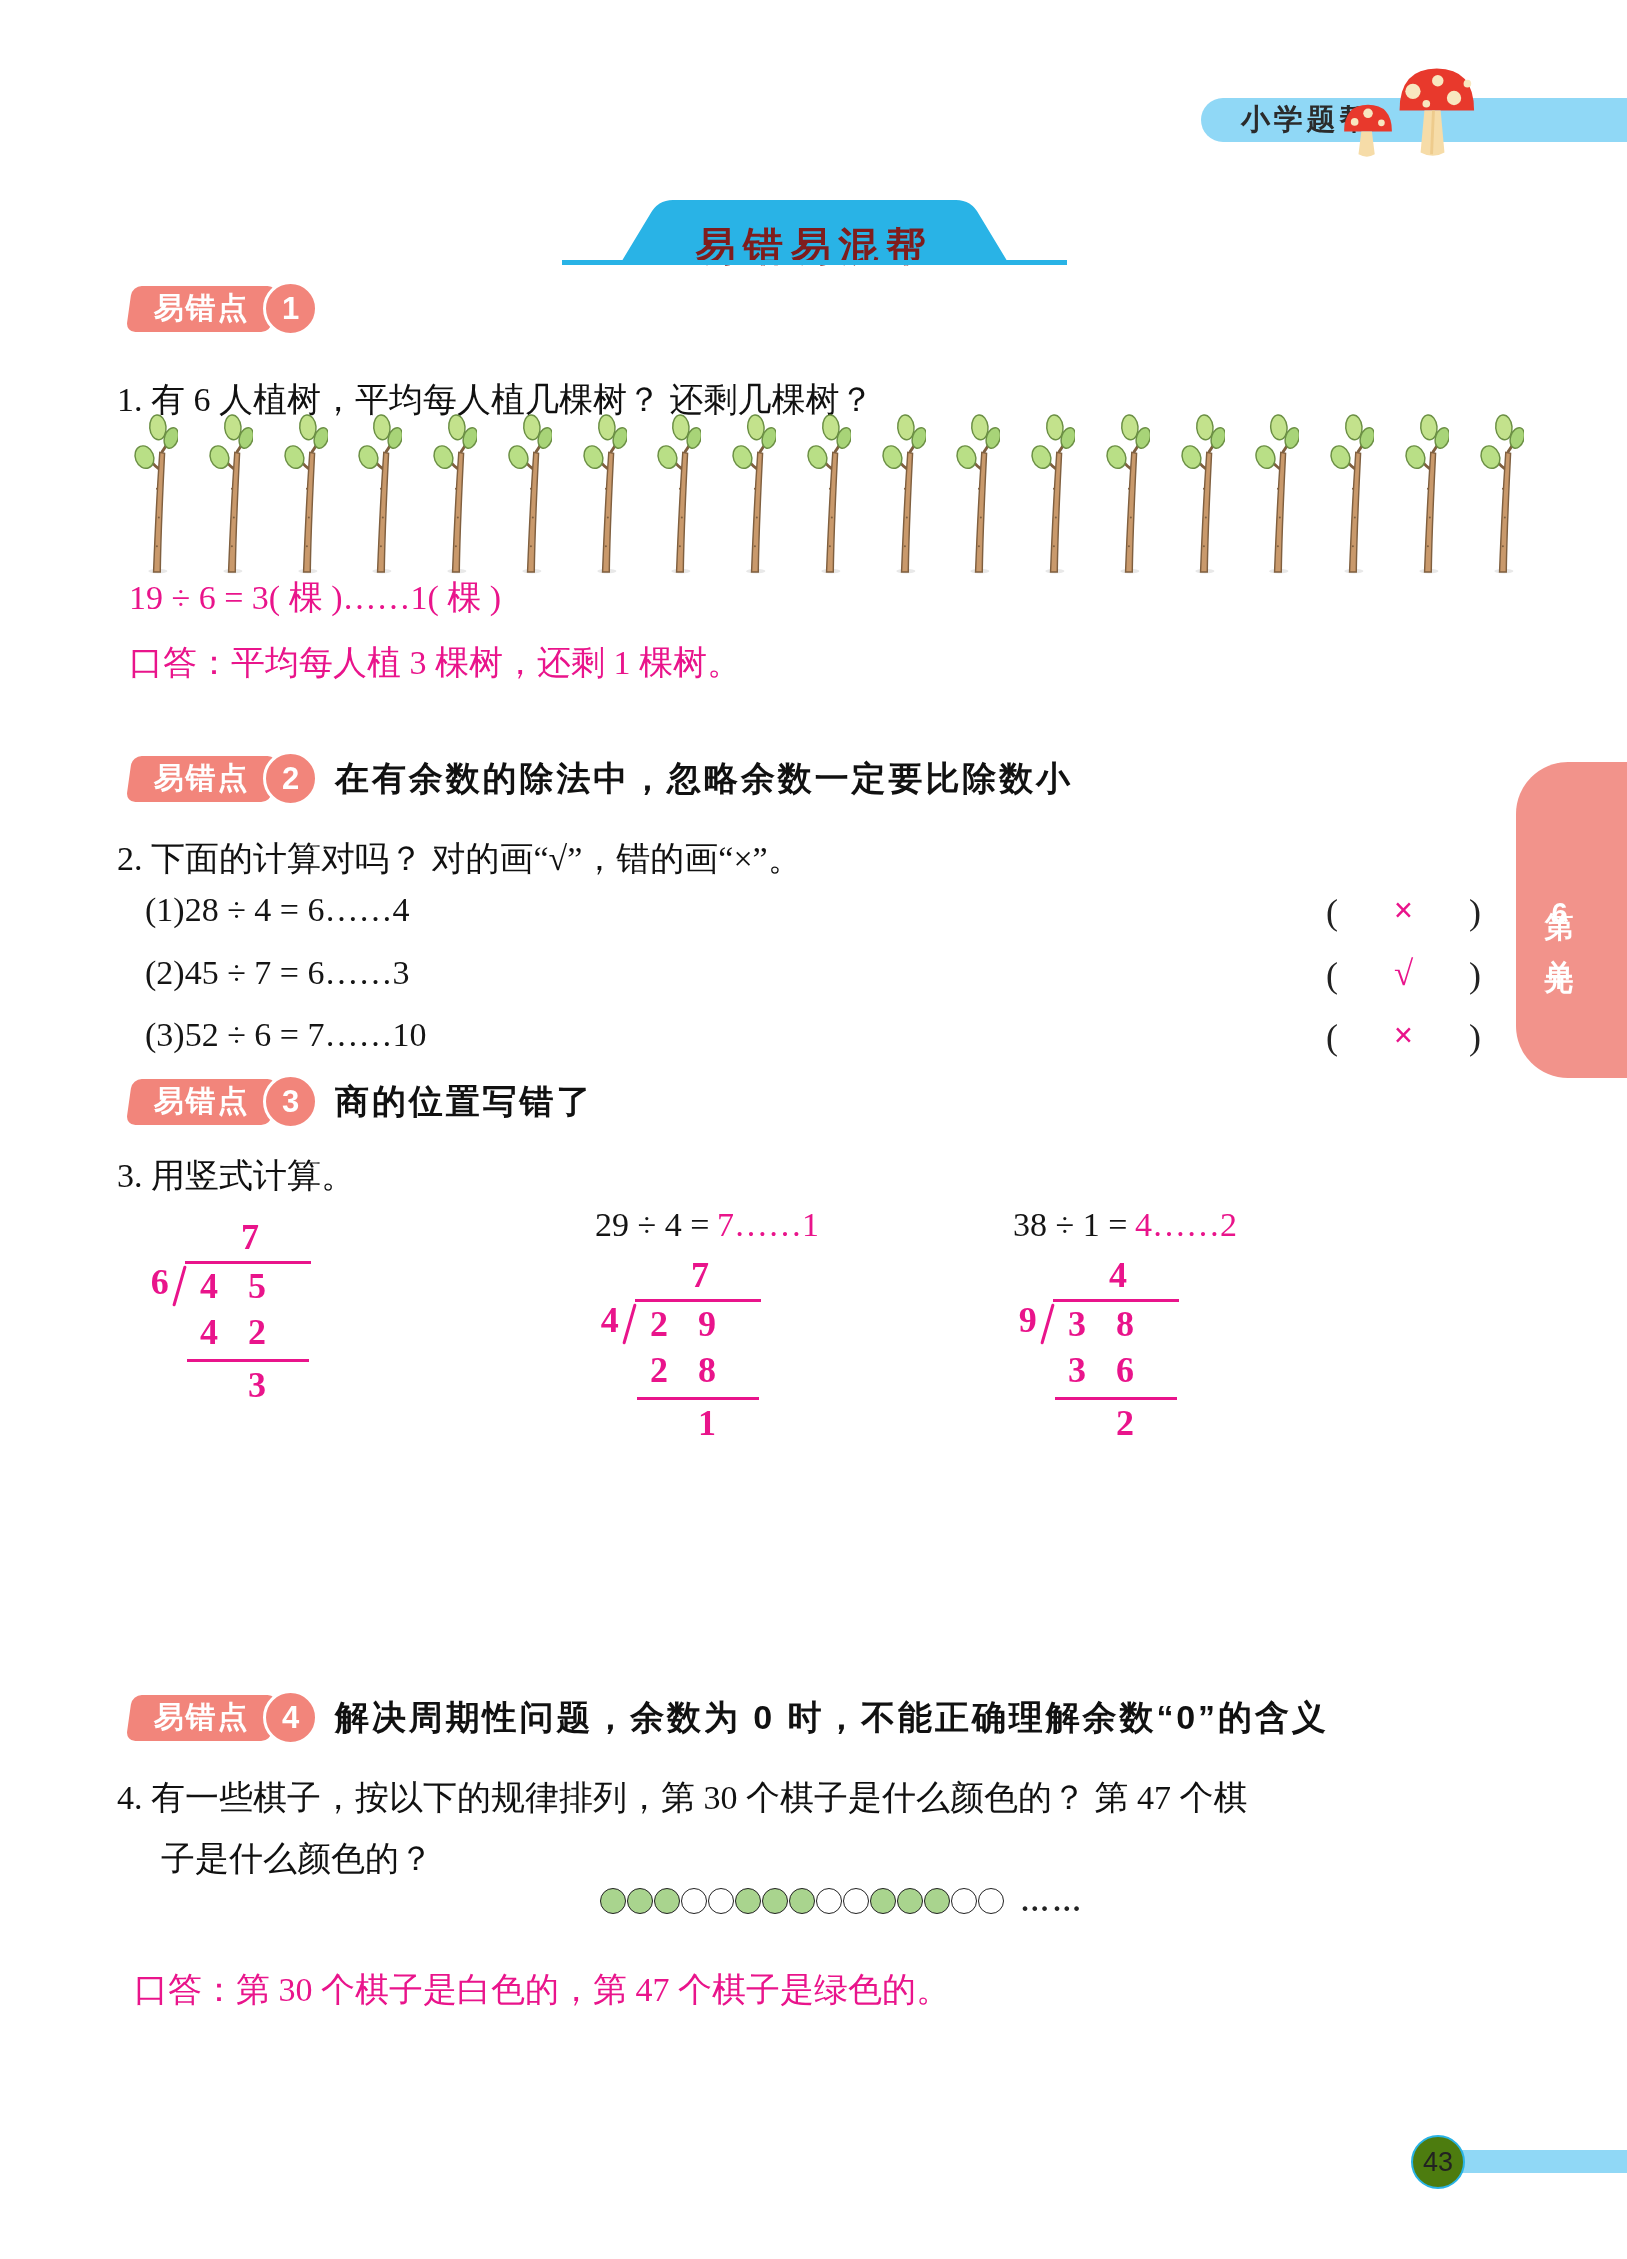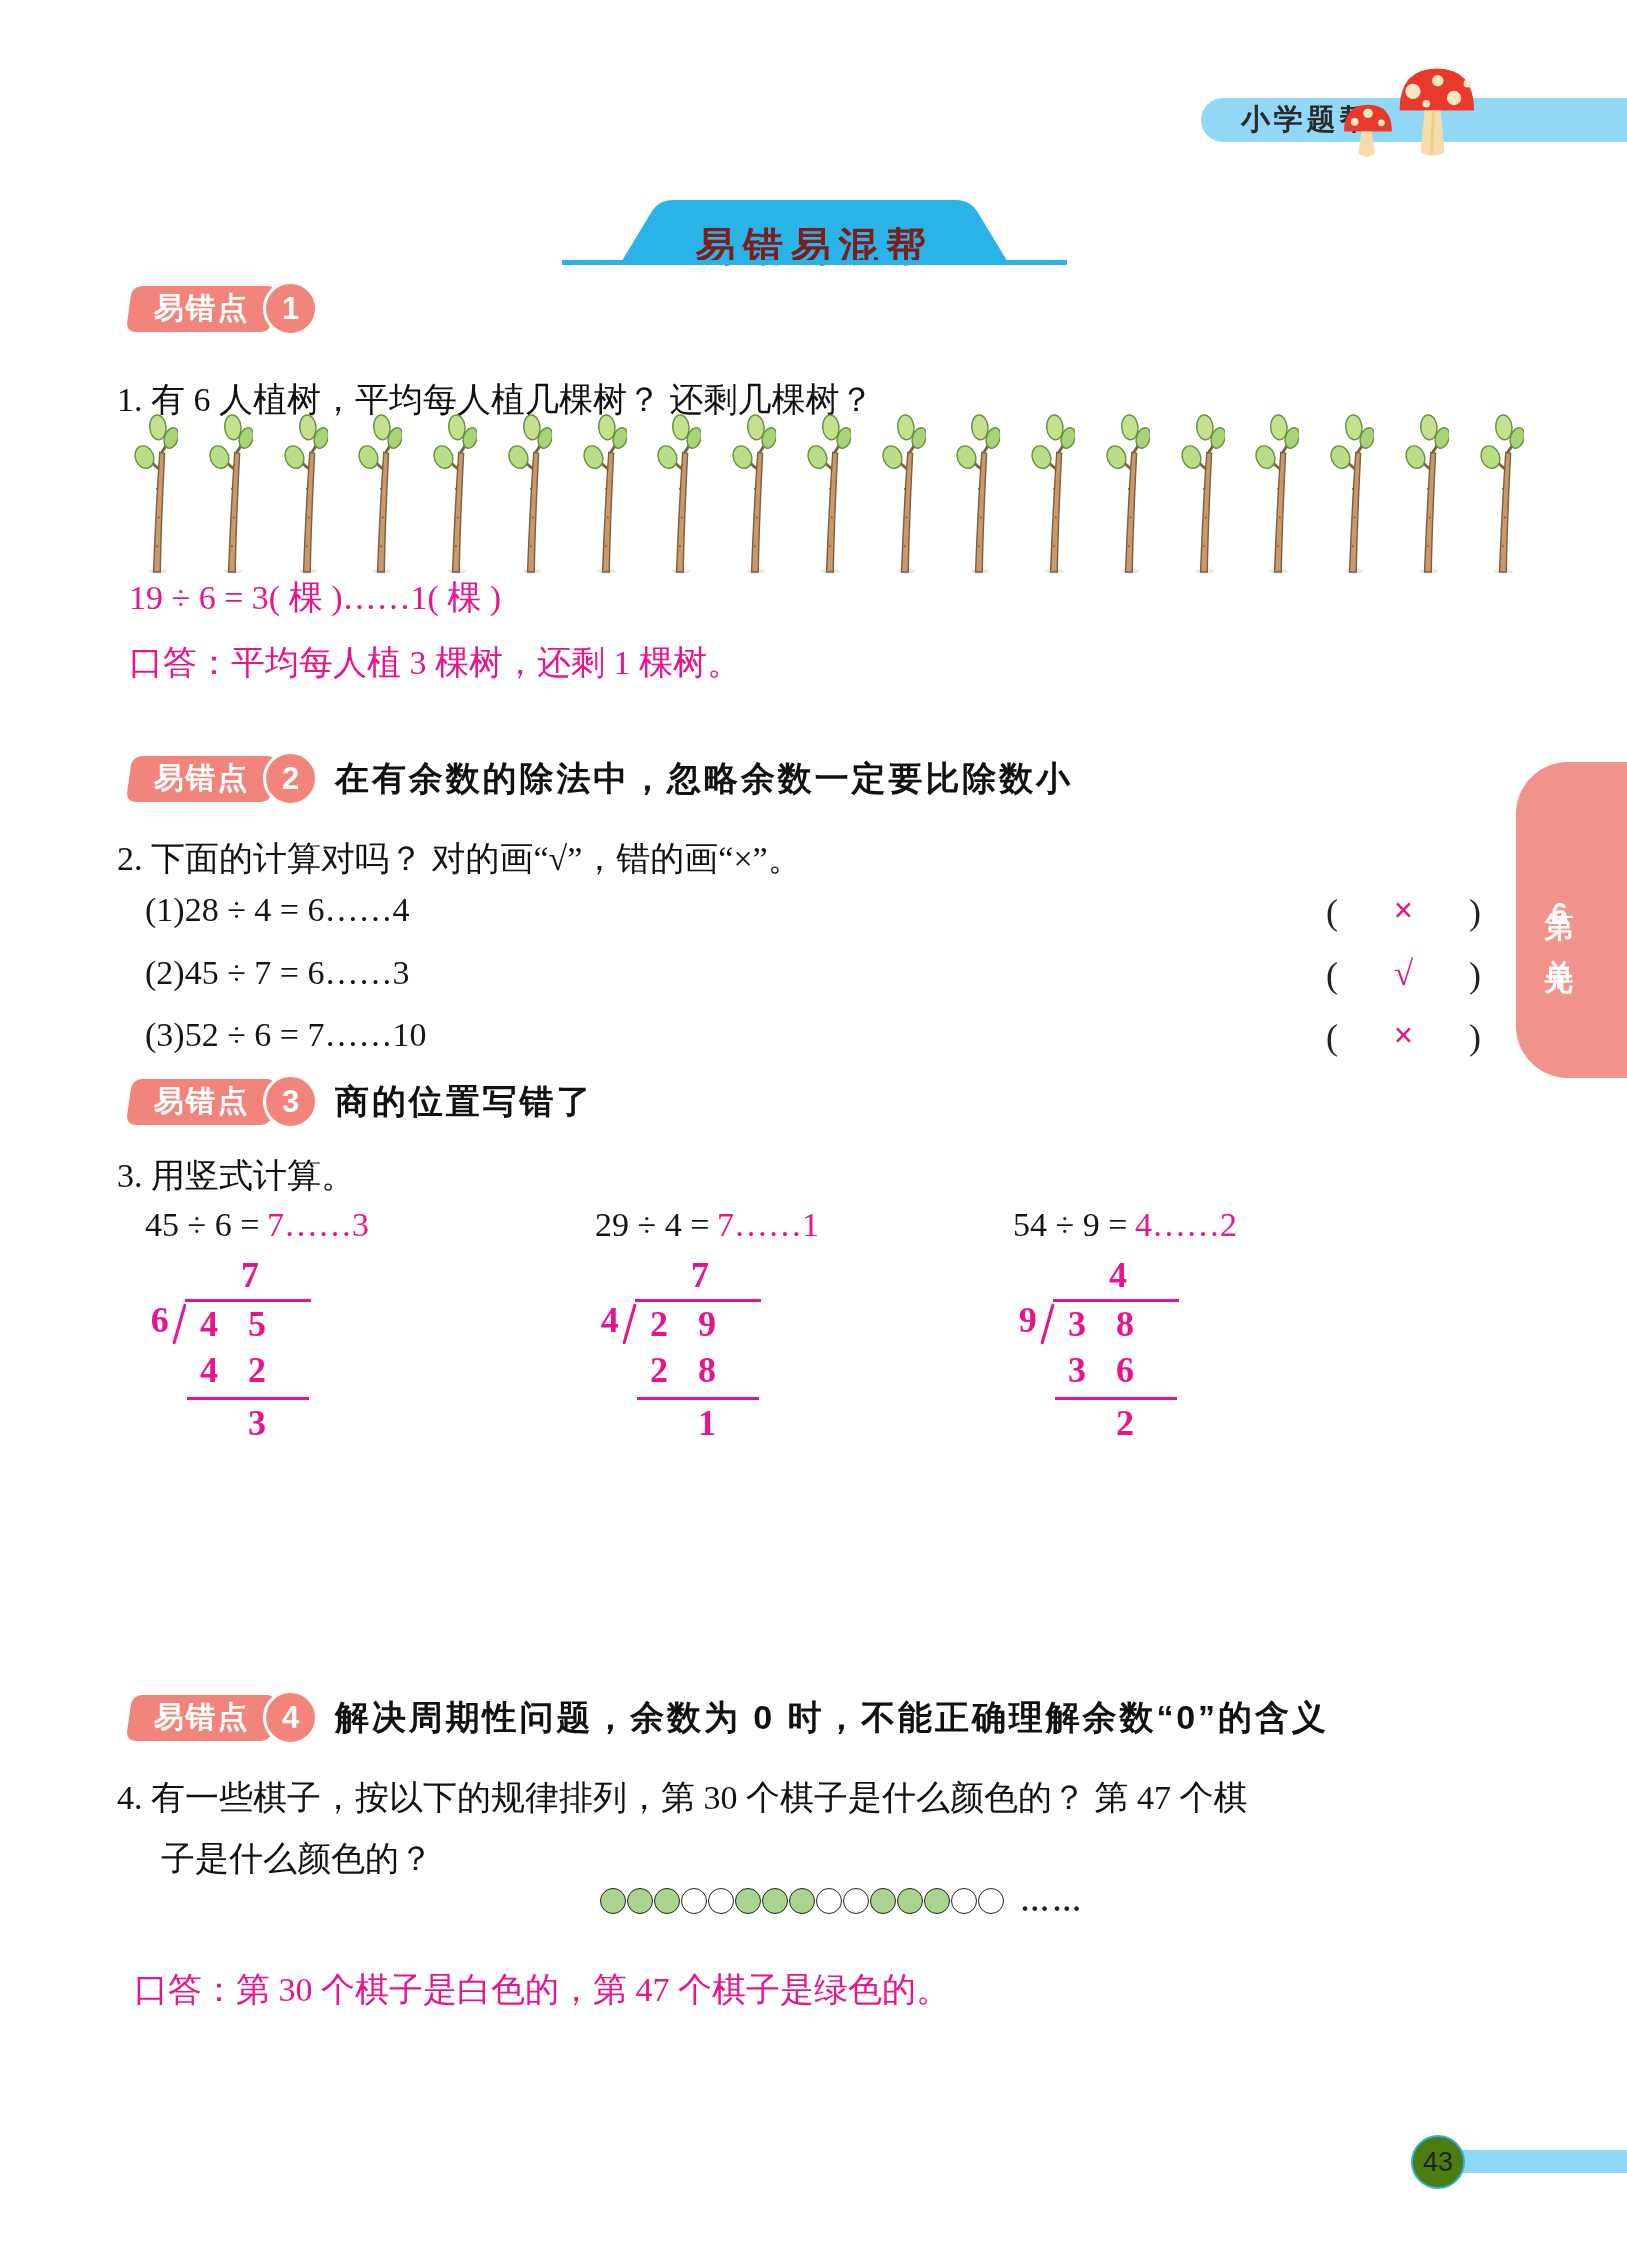--- a/index.html
+++ b/index.html
@@ -406,23 +406,20 @@
   <div class="abs ep" style="left:129px;top:1074px;width:191px;">
     <div class="ep-rect"></div>
     <div class="ep-label">易错点</div>
     <div class="ep-circle">3</div>
   </div>
   <div class="abs ep-heading" style="left:335px;top:1074px;">商的位置写错了</div>
 
   <div class="abs qtext" style="left:117px;top:1141px;">3. 用竖式计算。</div>
 
   <div class="abs q3block" style="left:145px;top:1206px;">
-    <div class="q3eq">
-      <span>45 ÷ 6 =</span><span class="gap"></span><span class="magenta">7……3</span>
-    </div>
     <div class="ldform">
       <span class="ld-q">7</span>
       <span class="ld-d">6</span>
       <span class="ld-slash"></span>
       <span class="ld-vinc"></span>
       <span class="ld-t">4</span>
       <span class="ld-o">5</span>
       <span class="ld-pt">4</span>
       <span class="ld-po">2</span>
       <span class="ld-line"></span>
@@ -443,21 +440,21 @@
       <span class="ld-o">9</span>
       <span class="ld-pt">2</span>
       <span class="ld-po">8</span>
       <span class="ld-line"></span>
       <span class="ld-rem">1</span>
     </div>
   </div>
 
   <div class="abs q3block" style="left:1013px;top:1206px;">
     <div class="q3eq">
-      <span>54 ÷ 9 =</span><span class="gap"></span><span class="magenta">4……2</span>
+      <span>38 ÷ 1 =</span><span class="gap"></span><span class="magenta">4……2</span>
     </div>
     <div class="ldform">
       <span class="ld-q">4</span>
       <span class="ld-d">9</span>
       <span class="ld-slash"></span>
       <span class="ld-vinc"></span>
       <span class="ld-t">3</span>
       <span class="ld-o">8</span>
       <span class="ld-pt">3</span>
       <span class="ld-po">6</span>

